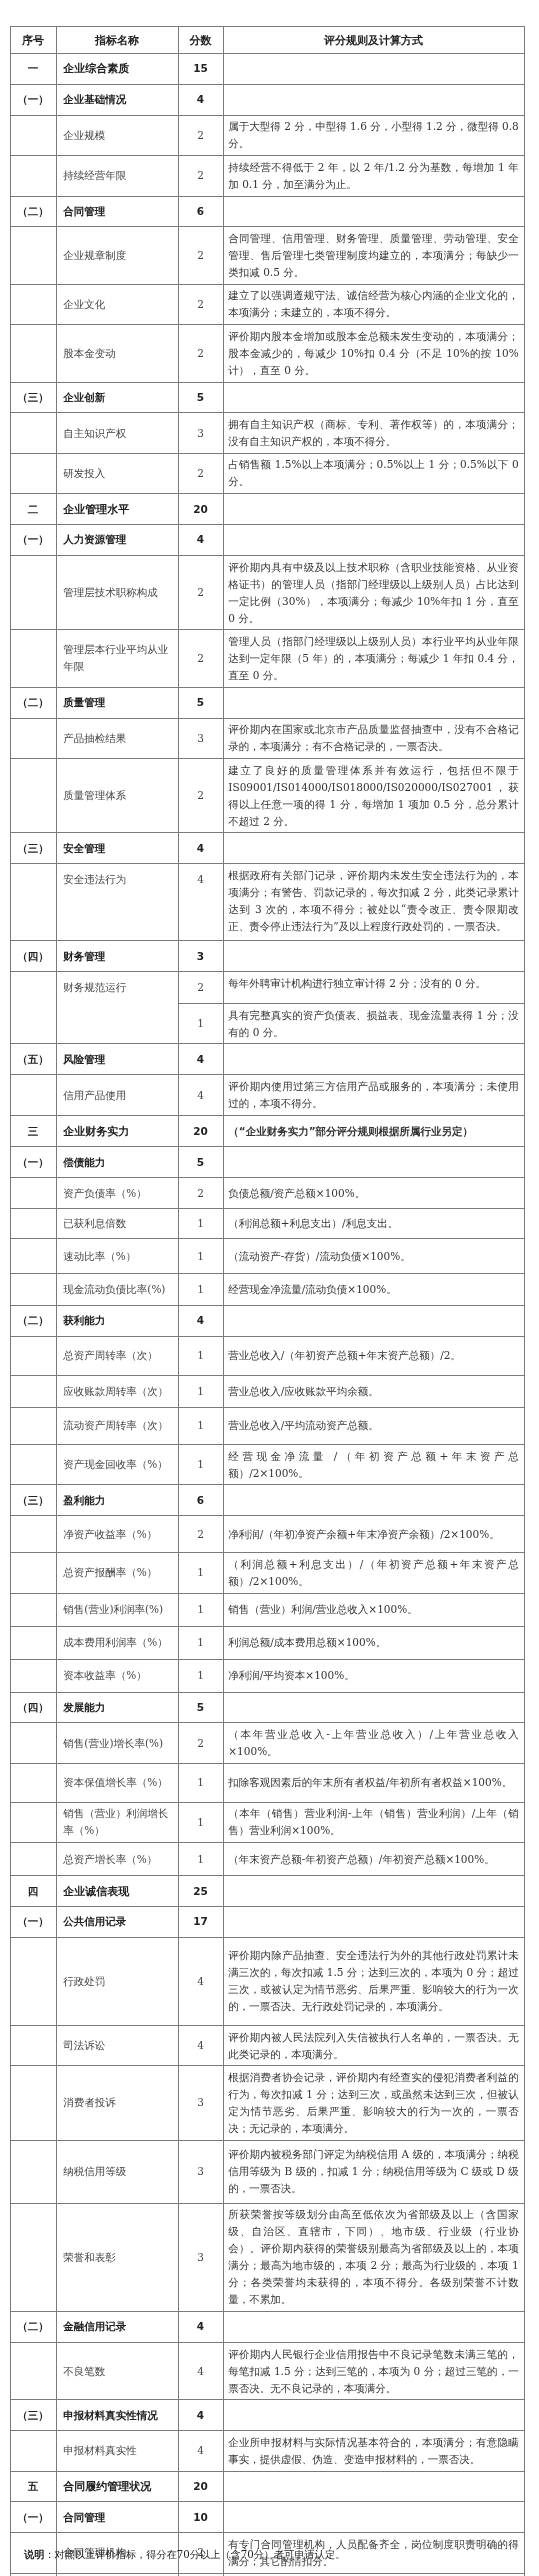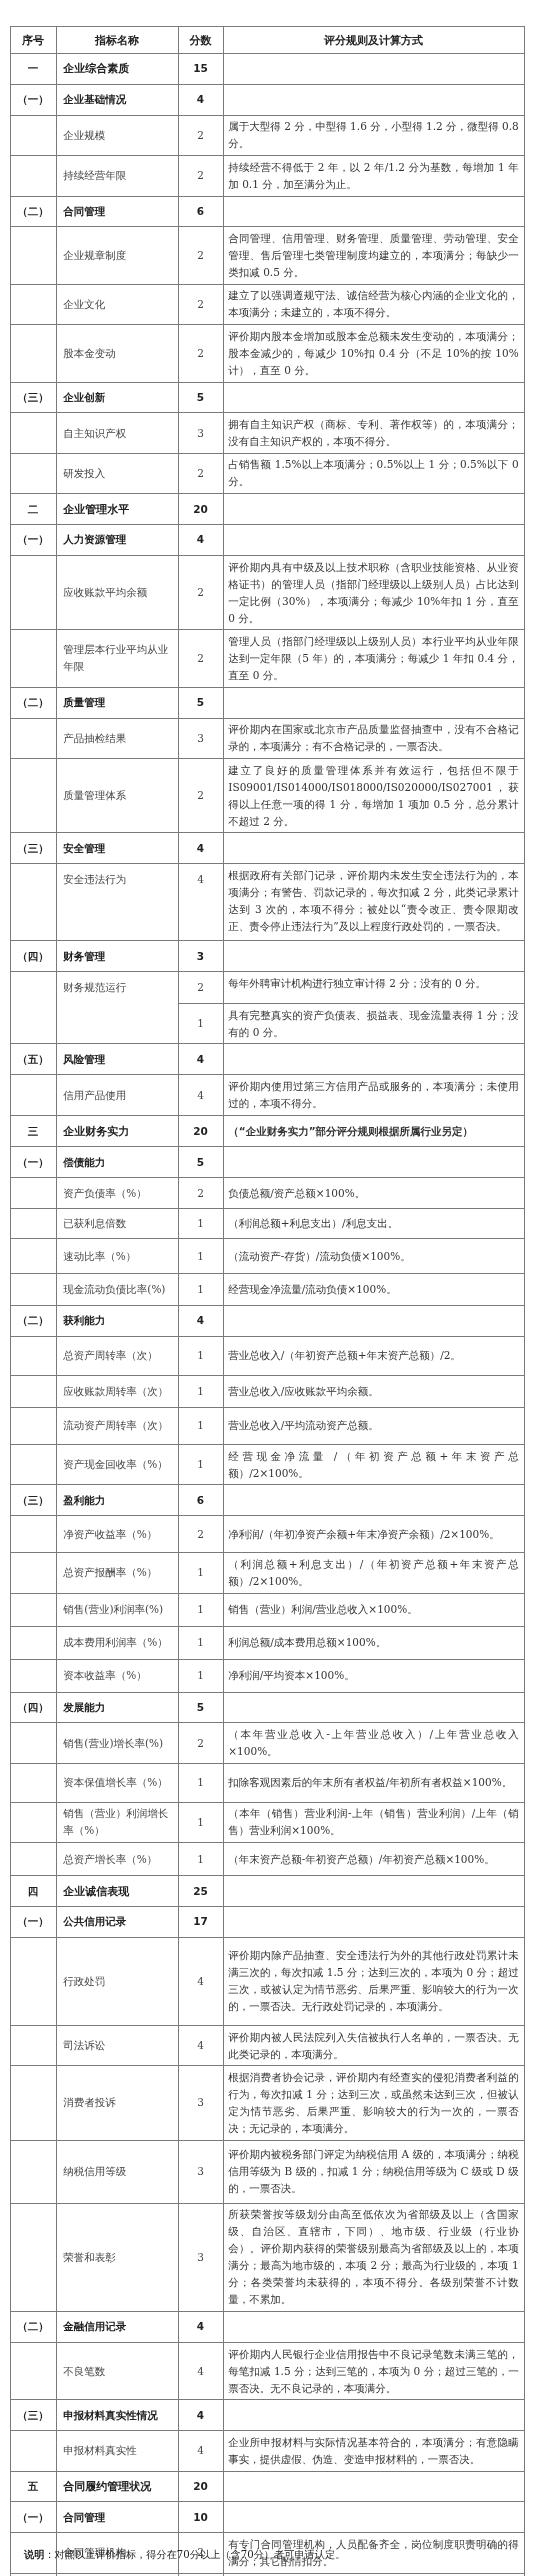--- a/index.html
+++ b/index.html
@@ -116,21 +116,21 @@
           <td class="rule"></td>
         </tr>
         <tr class="sub" style="height: 17.7px;">
           <td class="seq">（一）</td>
           <td class="name">人力资源管理</td>
           <td class="score">4</td>
           <td class="rule"></td>
         </tr>
         <tr class="item" style="height: 63px;">
           <td class="seq"></td>
-          <td class="name">应收账款平均余额</td>
+          <td class="name">管理层技术职称构成</td>
           <td class="score">2</td>
           <td class="rule">评价期内具有中级及以上技术职称（含职业技能资格、从业资格证书）的管理人员（指部门经理级以上级别人员）占比达到一定比例（30%），本项满分；每减少 10%年扣 1 分，直至 0 分。</td>
         </tr>
         <tr class="item" style="height: 49px;">
           <td class="seq"></td>
           <td class="name">管理层本行业平均从业年限</td>
           <td class="score">2</td>
           <td class="rule">管理人员（指部门经理级以上级别人员）本行业平均从业年限达到一定年限（5 年）的，本项满分；每减少 1 年扣 0.4 分，直至 0 分。</td>
         </tr>
         <tr class="sub" style="height: 18.4px;">

